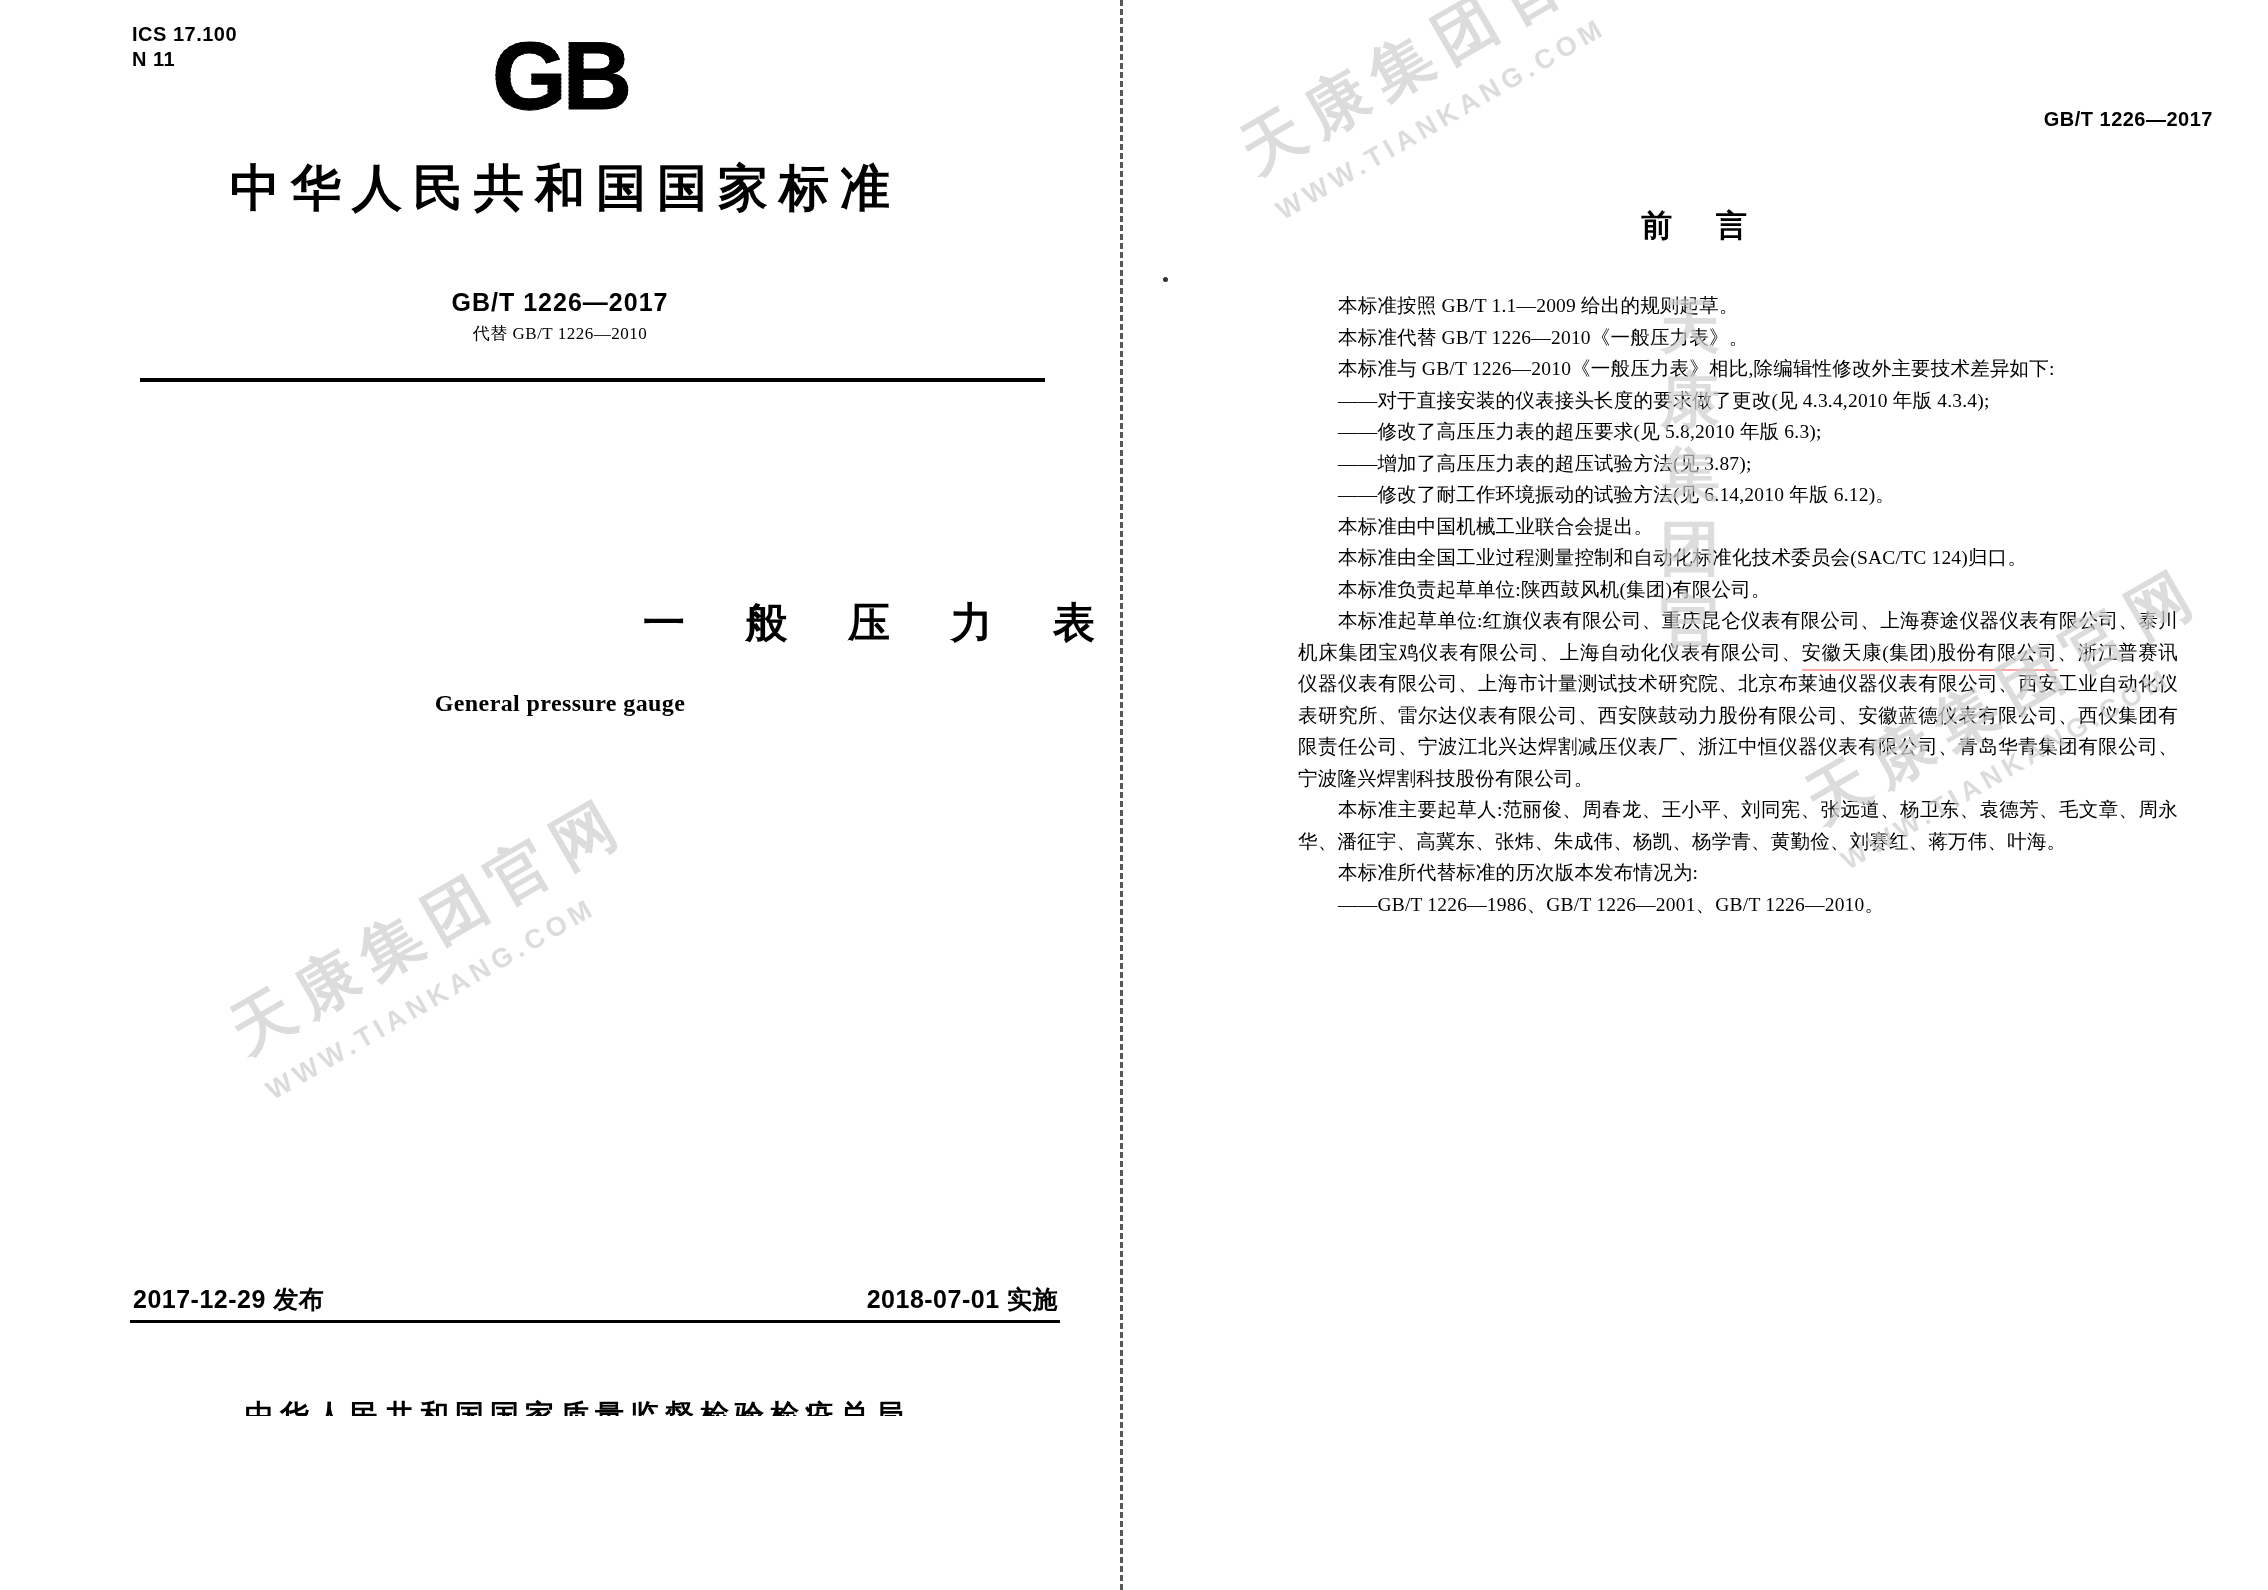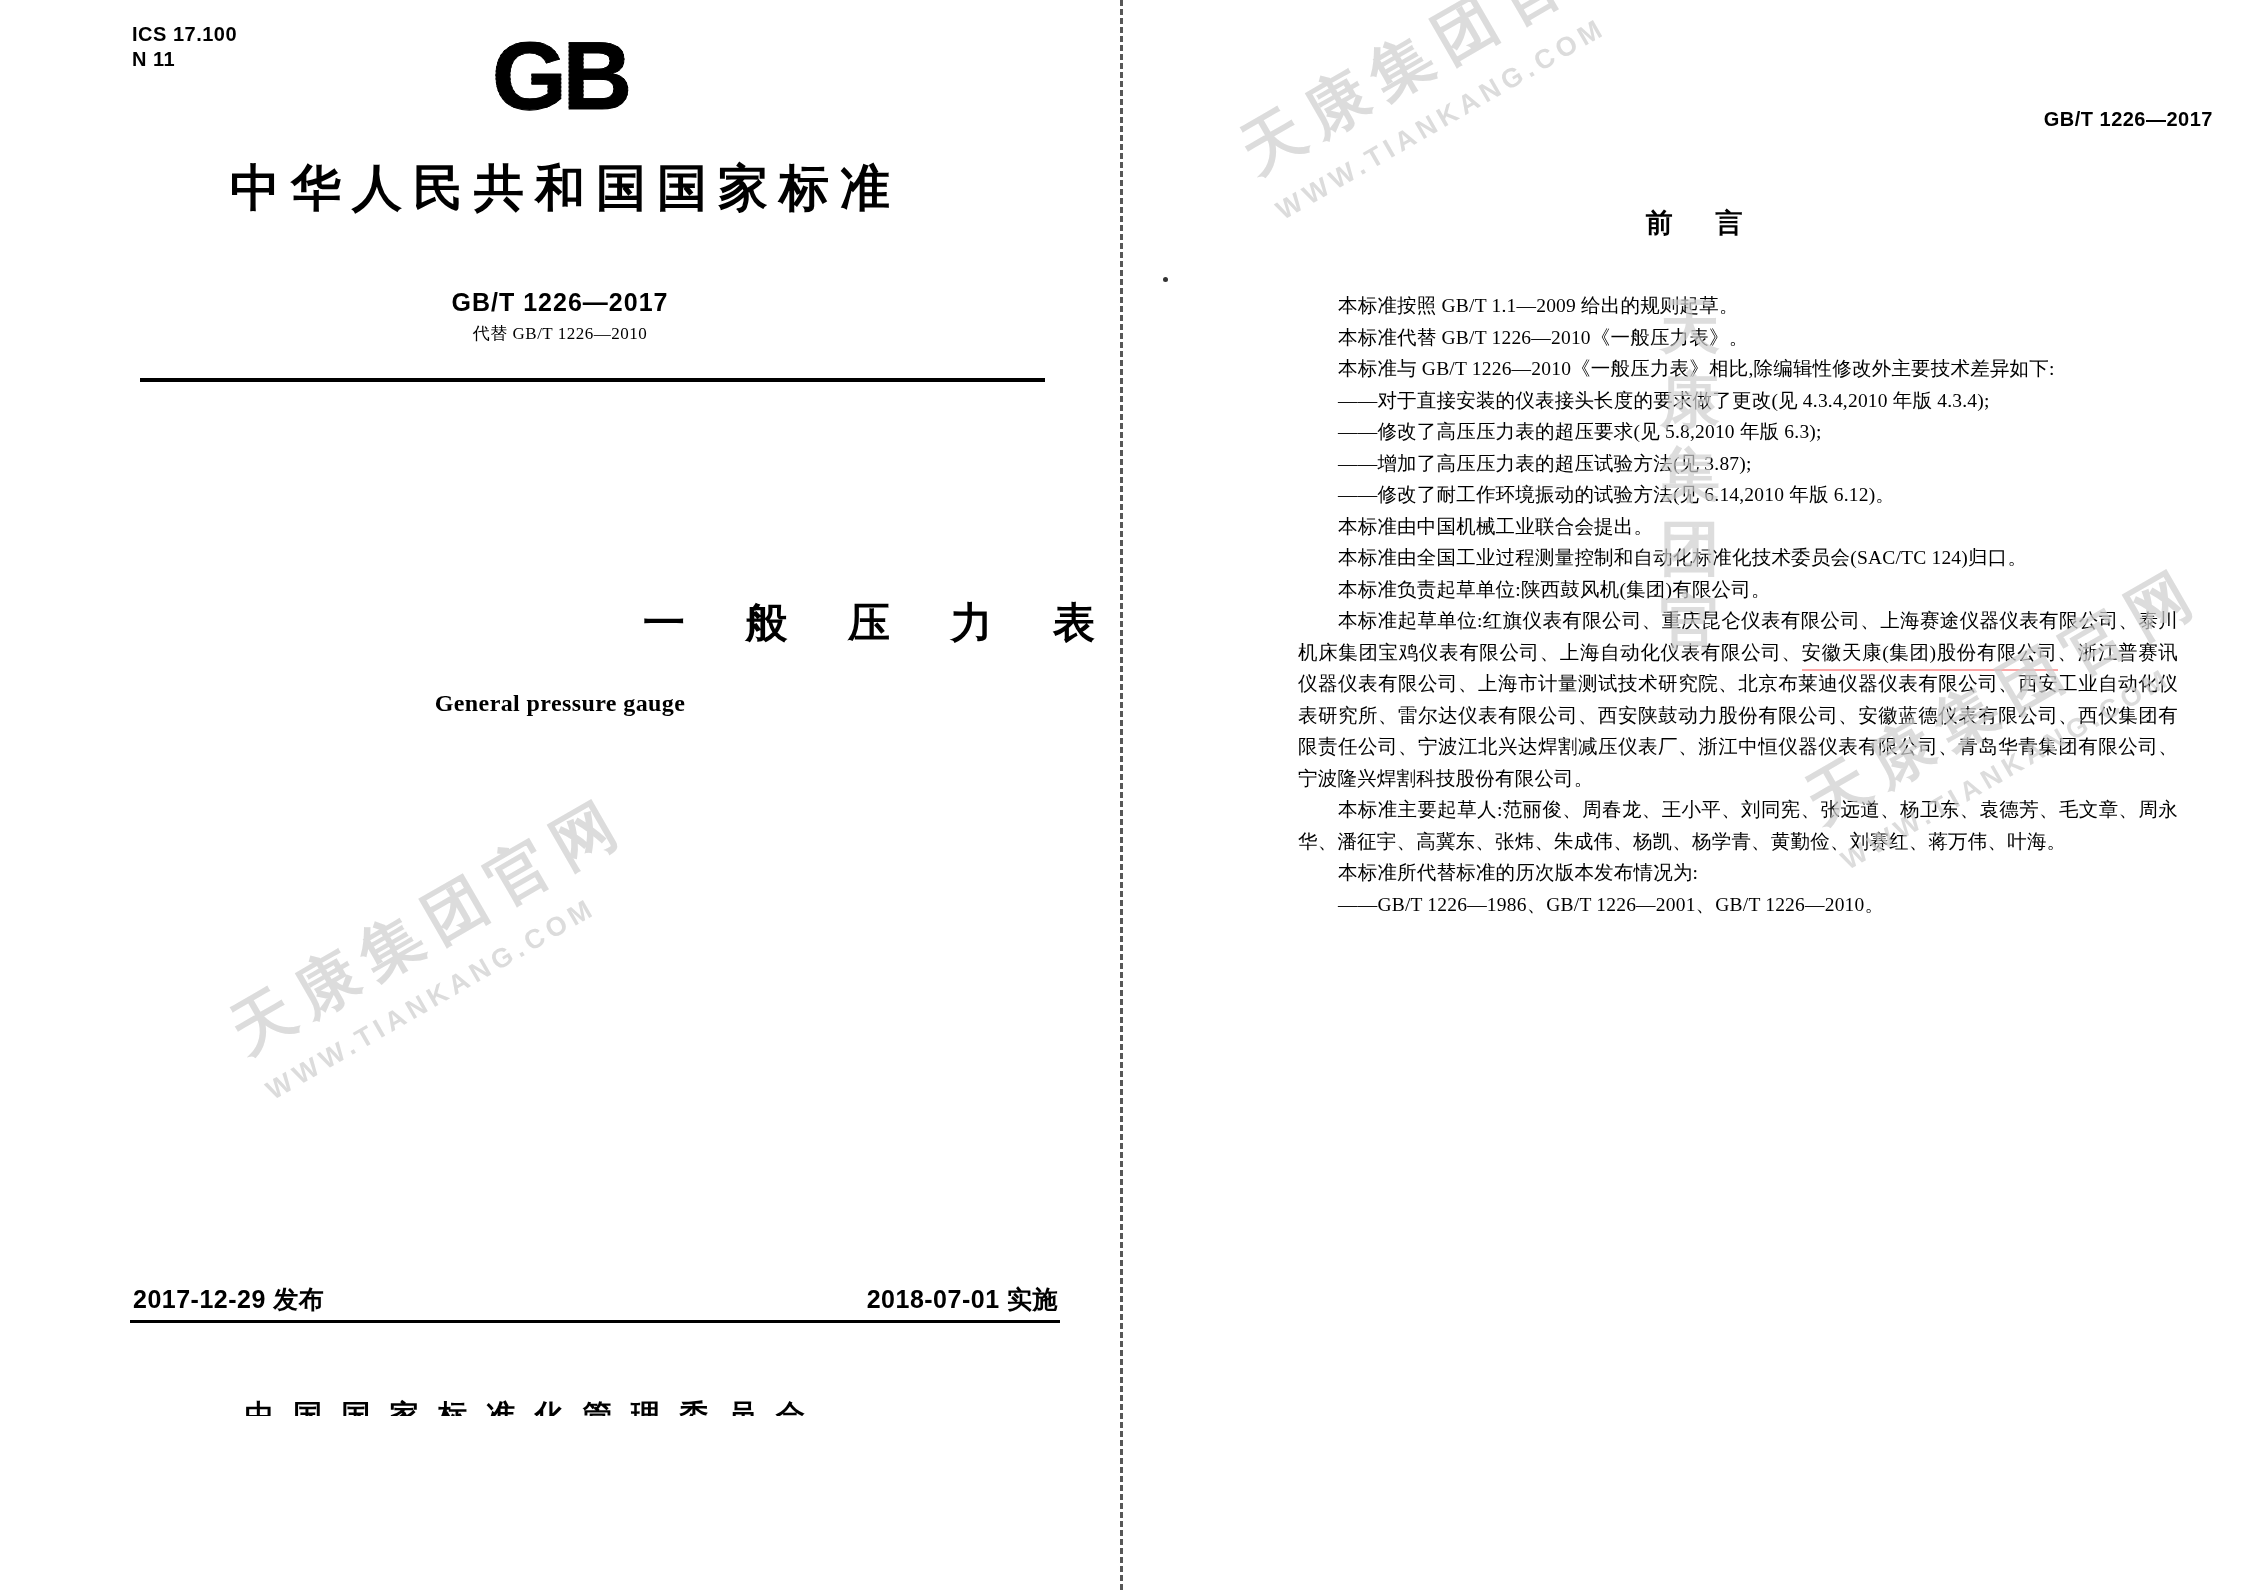--- a/index.html
+++ b/index.html
@@ -190,21 +190,21 @@
     font-size: 20px;
     letter-spacing: .5px;
   }
   .r-title {
     position: absolute;
     left: 0; right: 0;
     top: 205px;
     text-align: center;
     font-family: "Liberation Serif", serif;
     font-weight: bold;
-    font-size: 27px;
+    font-size: 31px;
     letter-spacing: 18px;
     text-indent: 18px;
   }
   .r-body {
     position: absolute;
     left: 178px;
     top: 290px;
     width: 880px;
     font-family: "Liberation Serif", "DejaVu Serif", serif;
     font-size: 19.5px;
@@ -314,20 +314,21 @@
   <div class="rule-top"></div>
 
   <div class="doc-title-cn">一 般 压 力 表</div>
   <div class="doc-title-en">General pressure gauge</div>
 
   <div class="issue-date">2017-12-29 发布</div>
   <div class="effect-date">2018-07-01 实施</div>
   <div class="rule-bottom"></div>
 
   <div class="issuer">
+    <div>中华人民共和国国家质量监督检验检疫总局</div>
     <div>中 国 国 家 标 准 化 管 理 委 员 会</div>
   </div>
   <div class="issuer-verb">发 布</div>
 
   <div class="wm wm-a">
     <span class="cn">天康集团官网</span>
     <span class="en">WWW.TIANKANG.COM</span>
   </div>
 </div>
 

